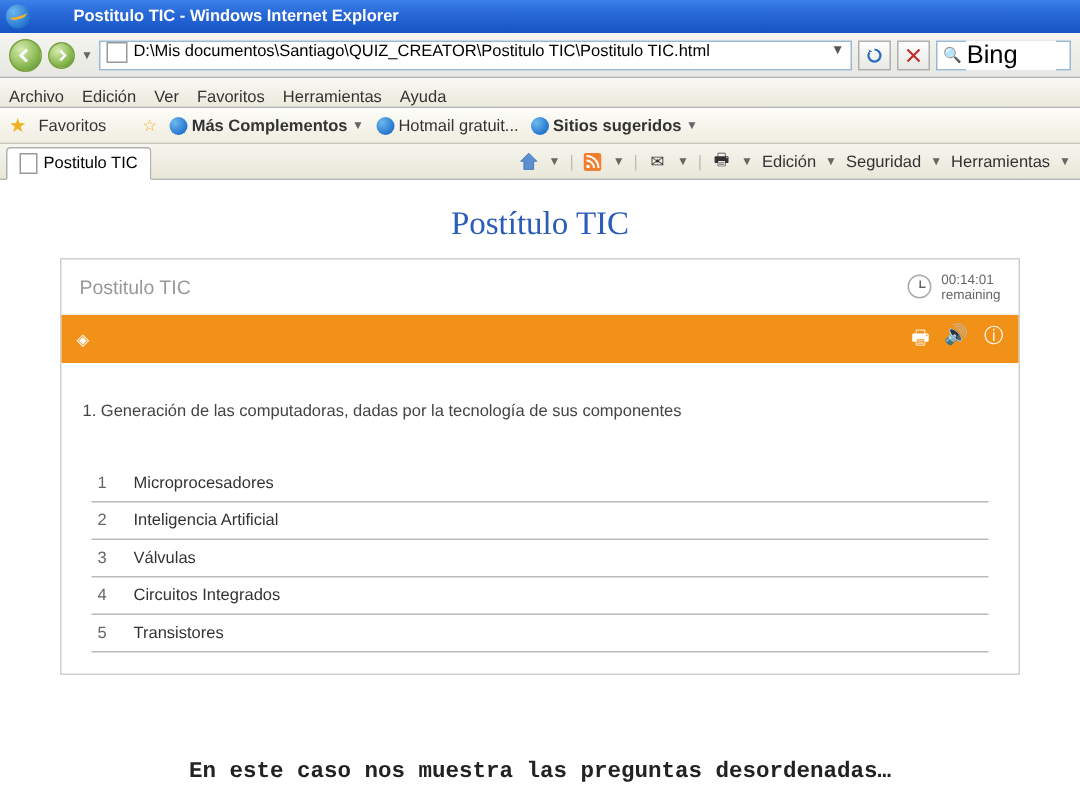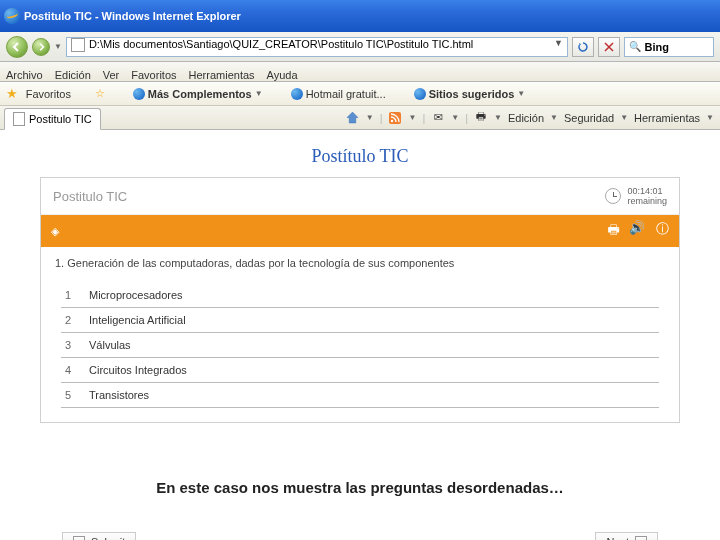--- a/index.html
+++ b/index.html
@@ -1,74 +1,74 @@
 <!DOCTYPE html>
 <html><head>
 <meta charset="utf-8">
 <style>
 * { margin: 0; padding: 0; box-sizing: border-box; }
 body { font-family: Tahoma, Arial, sans-serif; font-size: 11px; background: #fff; width: 720px; height: 540px; overflow: hidden; }
 
 
-.titlebar { height: 32px; background: linear-gradient(to bottom, #3a81e8 0%, #2969d8 40%, #1654c4 100%); display: flex; align-items: center; padding: 0 4px; color: #fff; }
+.titlebar { height: 22px; background: linear-gradient(to bottom, #3a81e8 0%, #2969d8 40%, #1654c4 100%); display: flex; align-items: center; padding: 0 4px; color: #fff; gap: 25px; }
 .titlebar .ie-icon { width: 16px; height: 16px; margin-right: 4px; background: radial-gradient(circle at 30% 30%, #6cb8f0, #0a5bc0); border-radius: 50%; position: relative; }
 .titlebar .ie-icon::after { content: ""; position: absolute; top: 4px; left: 2px; width: 12px; height: 4px; border-bottom: 2px solid #f0b030; border-radius: 50%; transform: rotate(-15deg); }
 .titlebar .title { font-weight: bold; flex: 1; }
 
 
 .navrow { height: 30px; background: linear-gradient(to bottom, #f4f4f0, #e8e8e2); display: flex; align-items: center; padding: 0 6px; border-bottom: 1px solid #b5b5b5; gap: 4px; }
 .nav-btn { width: 22px; height: 22px; border-radius: 50%; background: radial-gradient(circle at 35% 30%, #d8ecb0, #88b850 60%, #5a8830); border: 1px solid #7aa040; display: flex; align-items: center; justify-content: center; color: #fff; font-size: 11px; }
 .addr { flex: 1; height: 20px; background: #fff; border: 1px solid #9ab7d4; display: flex; align-items: flex-start; padding: 0 4px; gap: 4px; }
 .addr .page-icon { width: 14px; height: 14px; background: #fff; border: 1px solid #999; position: relative; }
 .addr input { border: none; outline: none; flex: 1; font-size: 11px; }
 .addr .drop { color: #555; font-size: 9px; }
 .sm-btn { width: 22px; height: 20px; border: 1px solid #b0b0b0; background: linear-gradient(#fdfdfd, #e8e8e4); display: flex; align-items: center; justify-content: center; font-size: 11px; color: #444; }
 .searchbox { width: 90px; height: 20px; border: 1px solid #9ab7d4; background: #fff; display: flex; align-items: center; padding: 0 4px; gap: 3px; }
 .searchbox .mag { color: #888; font-size: 10px; }
-.searchbox input { border: none; outline: none; width: 60px; font-size: 11px; font-weight: bold; }
+.searchbox input { border: none; outline: none; width: 60px; font-size: 17px; }
 
 
 .menurow { height: 20px; background: linear-gradient(#f8f8f4, #ece9dc); display: flex; align-items: flex-end; padding: 0 6px; gap: 12px; border-bottom: 1px solid #b5b5b5; color: #333; }
 .menurow span { cursor: default; }
 
 
 .favrow { height: 24px; background: linear-gradient(#fdfdf9, #f0ede0); display: flex; align-items: center; padding: 0 6px; gap: 8px; border-bottom: 1px solid #cac8bc; color: #333; }
 .fav-star { color: #f0b020; font-size: 13px; }
-.favrow .item { display: flex; align-items: center; gap: 3px; margin-left: 20px; }
+.favrow .item { display: flex; align-items: center; gap: 3px; }
 .favrow .ie-mini { width: 12px; height: 12px; background: radial-gradient(circle at 30% 30%, #6cb8f0, #0a5bc0); border-radius: 50%; }
 .favrow .drop { color: #666; font-size: 8px; }
 
 
 .tabrow { height: 24px; background: linear-gradient(#f6f5ee, #e9e7d9); display: flex; align-items: center; border-bottom: 1px solid #b5b5b5; padding-left: 4px; justify-content: space-between; }
 .tab { height: 22px; background: #fff; border: 1px solid #b0b0b0; border-bottom: 1px solid #fff; display: flex; align-items: center; padding: 0 8px; gap: 4px; border-radius: 3px 3px 0 0; margin-top: 2px; }
 .tab .page-icon { width: 12px; height: 14px; background: #fff; border: 1px solid #999; }
 .toolbar-right { display: flex; align-items: center; gap: 6px; padding-right: 6px; color: #333; }
 .toolbar-right .ico { width: 14px; height: 14px; display: inline-flex; align-items: center; justify-content: center; font-size: 11px; }
 .toolbar-right .sep { color: #bbb; }
 .toolbar-right .drop { color: #666; font-size: 8px; }
 
 
 .content { padding: 10px 40px 0 40px; }
-.quiz-title { text-align: center; color: #2a5cb8; font-family: Georgia, serif; font-size: 18px; margin: 6px 0 10px 0; }
+.quiz-title { text-align: center; color: #2a5cb8; font-family: Georgia, serif; font-size: 22px; margin: 6px 0 10px 0; }
 .quiz-box { border: 1px solid #d0d0d0; background: #fff; }
 .quiz-head { display: flex; justify-content: space-between; align-items: center; padding: 8px 12px; border-bottom: 1px solid #eee; }
 .quiz-head .qt { color: #999; font-size: 13px; }
 .quiz-head .timer { display: flex; align-items: center; gap: 6px; color: #666; font-size: 9px; }
 .clock { width: 16px; height: 16px; border: 1px solid #aaa; border-radius: 50%; position: relative; }
 .clock::before { content: ""; position: absolute; top: 3px; left: 7px; width: 1px; height: 5px; background: #666; }
 .clock::after { content: ""; position: absolute; top: 7px; left: 7px; width: 4px; height: 1px; background: #666; }
 .orange-bar { background: #f29118; color: #fff; padding: 5px 10px; display: flex; justify-content: space-between; align-items: center; font-size: 11px; }
 .orange-bar .left { display: flex; align-items: center; gap: 6px; }
 .orange-bar .right { display: flex; gap: 10px; font-size: 13px; }
-.qtext { padding: 10px 14px; color: #444; font-size: 11px; }
+.qtext { padding: 26px 14px; color: #444; font-size: 11px; }
 .answers { padding: 4px 20px 14px 20px; }
 .ans-row { display: flex; align-items: center; gap: 10px; padding: 6px 4px; border-bottom: 1px solid #bbb; font-size: 11px; color: #333; }
 .ans-row .num { width: 14px; color: #666; }
 
-.caption { text-align: center; font-family: Liberation Sans, sans-serif; font-size: 15px; font-weight: bold; color: #222; margin: 56px 0 30px 0; }
+.caption { text-align: center; font-family: Liberation Mono, monospace; font-size: 15px; font-weight: bold; color: #222; margin: 56px 0 30px 0; }
 
 .quiz-foot { display: flex; justify-content: space-between; padding: 6px 22px 8px 22px; }
 .qbtn { display: flex; align-items: center; gap: 6px; padding: 3px 10px; border: 1px solid #ccc; background: linear-gradient(#fdfdfd, #eee); font-size: 11px; color: #333; }
 .qbtn .box { width: 12px; height: 12px; border: 1px solid #999; background: linear-gradient(#fff, #ddd); display: flex; align-items: center; justify-content: center; font-size: 8px; color: #666; }
 </style>
 </head>
 <body>
 
 <div class="titlebar">
   <span class="ie-icon"></span>

